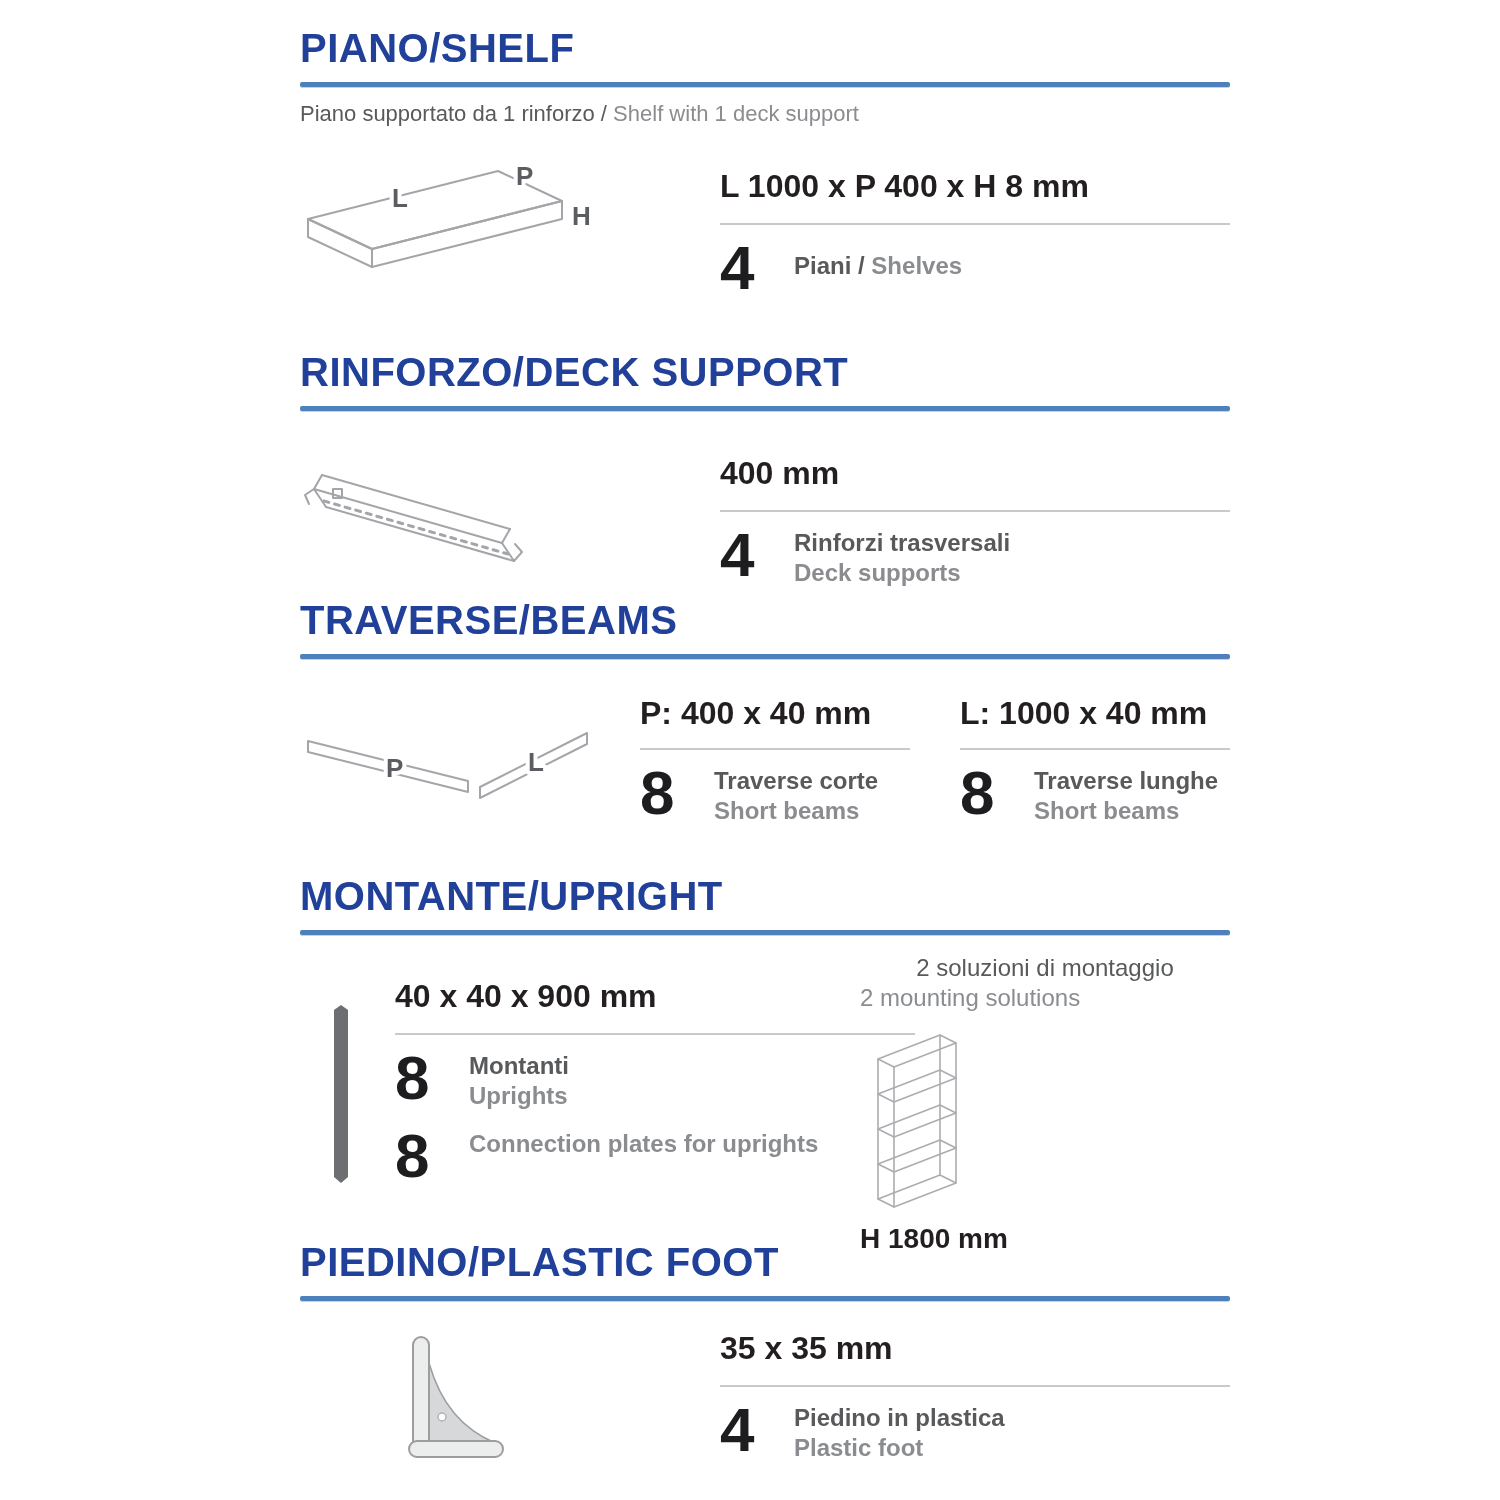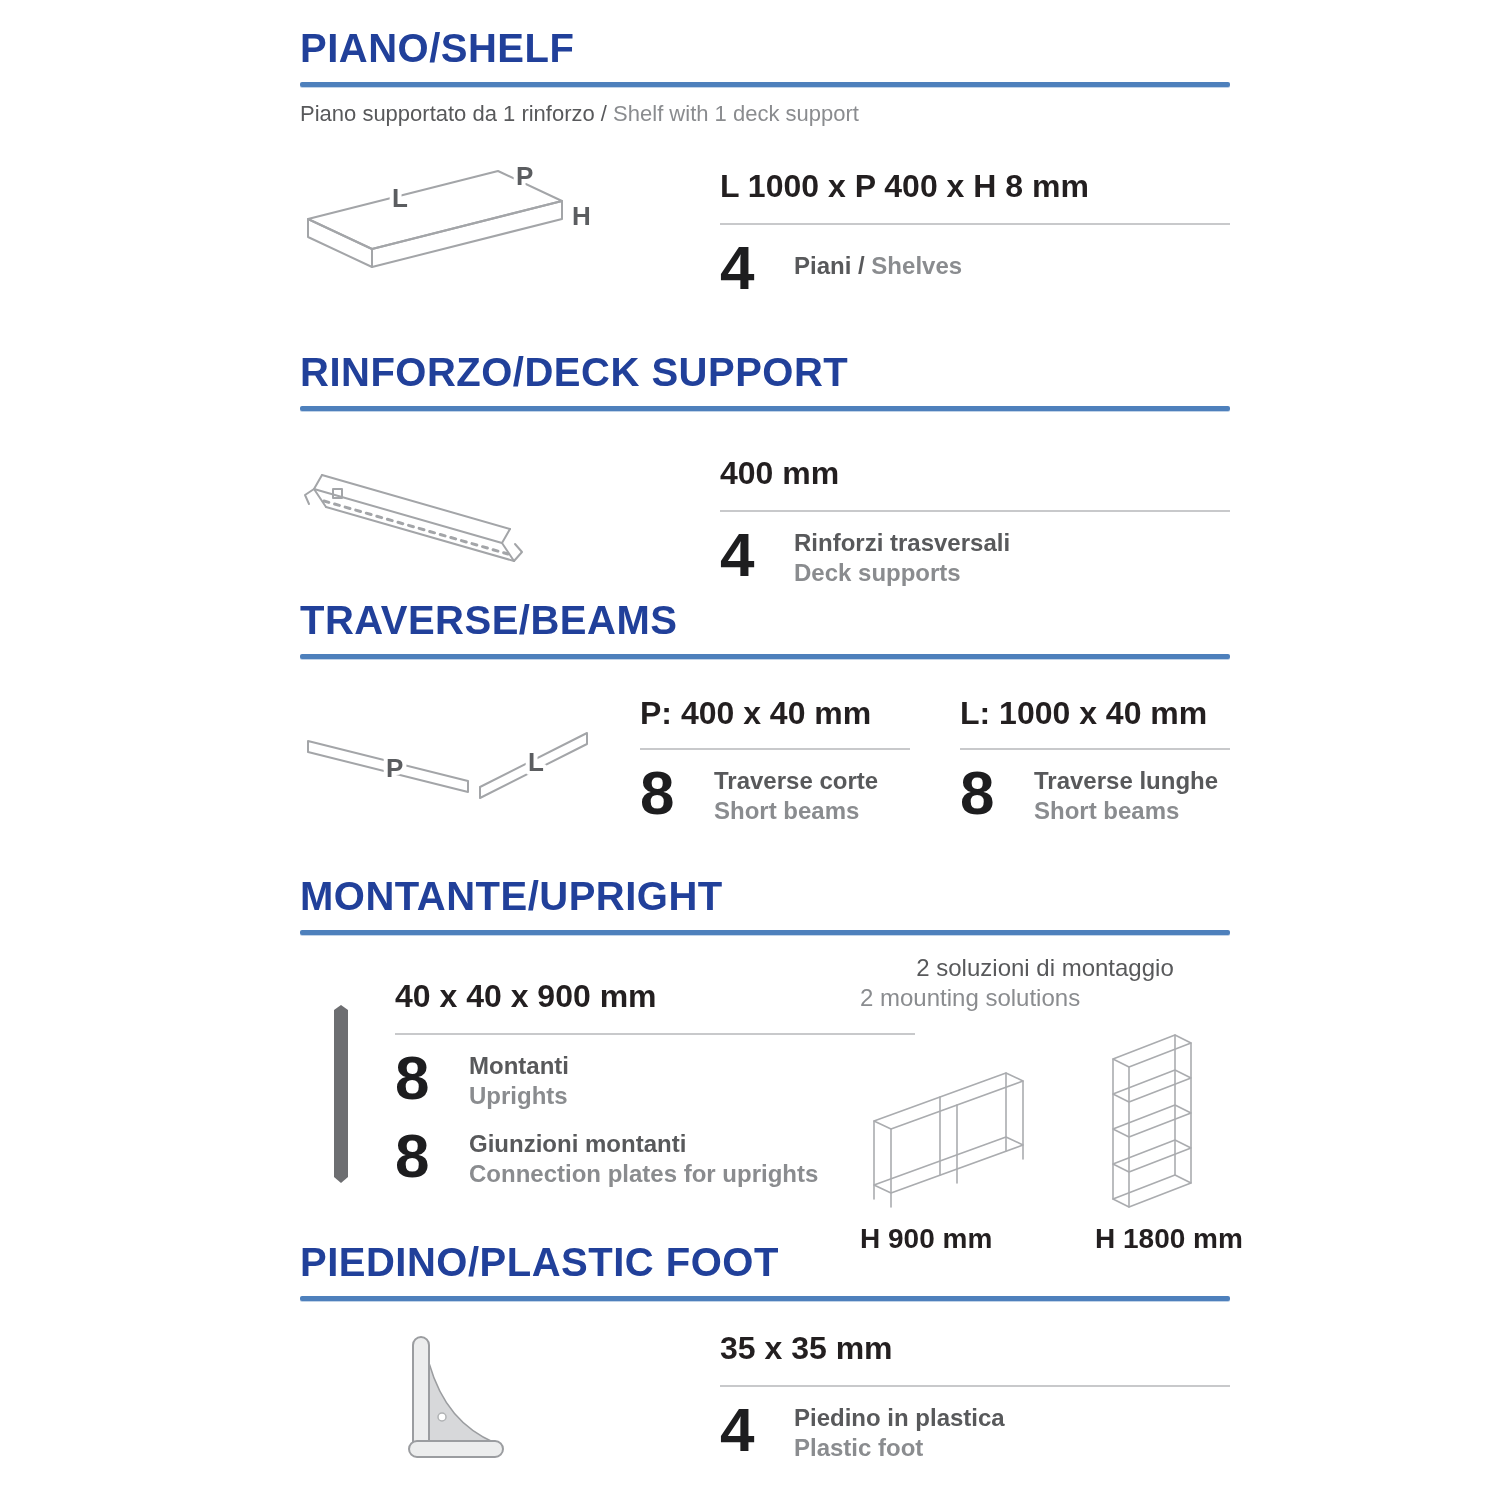--- a/index.html
+++ b/index.html
@@ -146,44 +146,30 @@
           <div class="qtyrow">
             <div class="qty">8</div>
             <div class="lbl">
               <span class="line it">Montanti</span>
               <span class="line en">Uprights</span>
             </div>
           </div>
           <div class="qtyrow" style="margin-top:16px;">
             <div class="qty">8</div>
             <div class="lbl">
-              <span class="line it">Giunzioni montanti</span>
               <span class="line en">Connection plates for uprights</span>
             </div>
           </div>
         </div>
         <div class="spec" style="left:560px;top:0;width:370px;">
           <div class="mountintro">
             <span class="line it" style="display:block;text-align:center;">2 soluzioni di montaggio</span>
             <span class="line en" style="display:block;">2 mounting solutions</span>
           </div>
           <div class="figs">
-            <div class="fig">
-              <svg width="205" height="150" viewBox="0 0 205 150">
-                <path class="lnthin" d="M 14,56 L 146,8 L 163,16 L 31,64 Z"></path>
-                <path class="lnthin" d="M 14,120 L 146,72 L 163,80 L 31,128 Z"></path>
-                <path class="lnthin" d="M 14,56 L 14,134"></path>
-                <path class="lnthin" d="M 31,64 L 31,142"></path>
-                <path class="lnthin" d="M 80,32 L 80,110"></path>
-                <path class="lnthin" d="M 97,40 L 97,118"></path>
-                <path class="lnthin" d="M 146,8 L 146,86"></path>
-                <path class="lnthin" d="M 163,16 L 163,94"></path>
-              </svg>
-              <div class="hlabel">H 900 mm</div>
-            </div>
             <div class="fig">
               <svg width="125" height="182" viewBox="0 0 125 182">
                 <path class="lnthin" d="M 18,26 L 80,2 L 96,10 L 34,34 Z"></path>
                 <path class="lnthin" d="M 18,61 L 80,37 L 96,45 L 34,69 Z"></path>
                 <path class="lnthin" d="M 18,96 L 80,72 L 96,80 L 34,104 Z"></path>
                 <path class="lnthin" d="M 18,131 L 80,107 L 96,115 L 34,139 Z"></path>
                 <path class="lnthin" d="M 18,166 L 80,142 L 96,150 L 34,174 Z"></path>
                 <path class="lnthin" d="M 18,26 L 18,166"></path>
                 <path class="lnthin" d="M 80,2 L 80,142"></path>
                 <path class="lnthin" d="M 96,10 L 96,150"></path>

